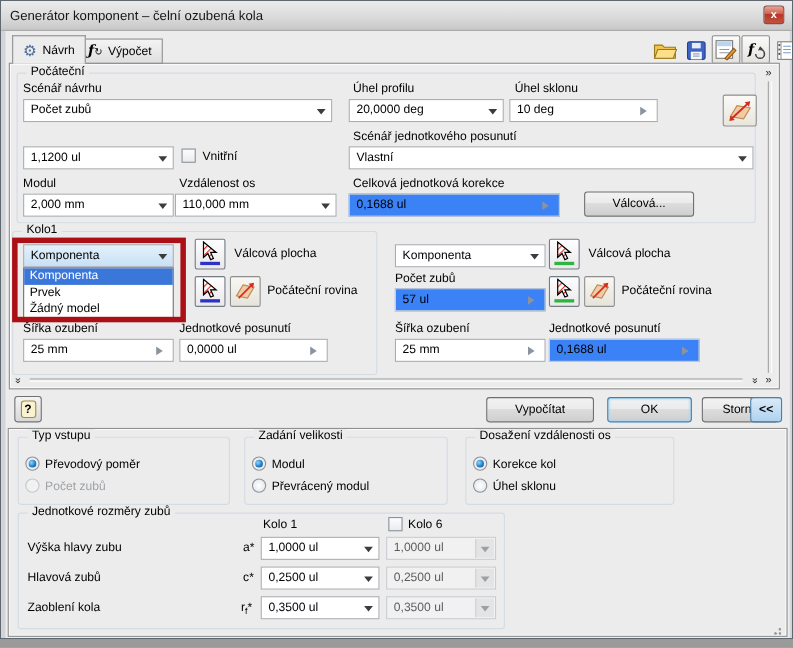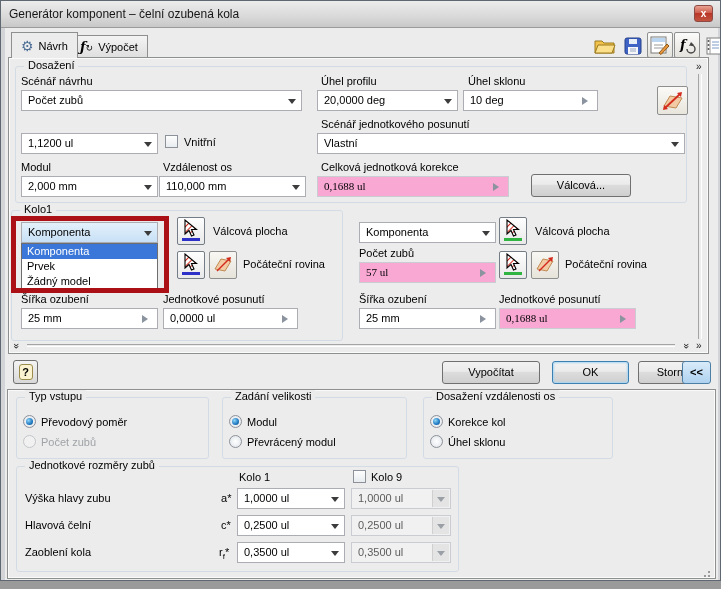--- a/index.html
+++ b/index.html
@@ -36,21 +36,21 @@
   .combo,.spin{position:absolute;height:21px;background:#fff;border:1px solid #ABADB3;}
   .combo .val,.spin .val{position:absolute;left:6px;top:3px;white-space:nowrap;}
   .combo .dd{position:absolute;right:5px;top:8px;width:0;height:0;
     border:4px solid transparent;border-top:5px solid #3c3c3c;}
   .combo.focused{background:linear-gradient(#E4F1FB,#C7E0F6);}
   .combo.disabled{background:#F1F1F1;border-color:#C9CDD2;color:#5d5d5d;}
   .combo.disabled .dd{border-top-color:#9aa0a6;}
   .combo.disabled .ddbox{position:absolute;right:1px;top:1px;bottom:1px;width:17px;background:#E4E4E4;border-left:1px solid #cfcfcf;}
   .spin .ar{position:absolute;right:5px;top:6px;width:0;height:0;
     border:4px solid transparent;border-left:6px solid #8A939E;}
-  .spin.disabled{background:#f9a8d4;border-color:#C9CDD2;font-family:Liberation Serif, serif;}
+  .spin.disabled{background:#3b82f6;border-color:#C9CDD2;}
   
   .droplist{position:absolute;background:#fff;border:1px solid #6e6e6e;z-index:8;}
   .droplist .item{height:15px;line-height:15px;padding-left:5px;cursor:pointer;white-space:nowrap;}
   .droplist .item.sel{background:#3B77D9;color:#fff;}
   .annotation{position:absolute;border:5px solid #AA1016;z-index:9;pointer-events:none;}
   
   .btn{position:absolute;height:23px;border:1px solid #707070;border-radius:3px;text-align:center;line-height:21px;
     background:linear-gradient(#F2F2F2,#EBEBEB 45%,#DDDDDD 46%,#CFCFCF);cursor:pointer;}
   .btn.default{border:1px solid #3C7FB1;box-shadow:inset 0 0 2px 1px #A9D6F2;}
   .btn.bluetoggle{background:linear-gradient(#D9EBFA,#AFD2EF);border:1px solid #4E7FA6;font-weight:bold;}
@@ -163,21 +163,21 @@
         <circle cx="4.5" cy="13" r="1" fill="#555"></circle>
       <line x1="8" y1="6" x2="15" y2="6" stroke="#7C9CC8"></line>
         <line x1="8" y1="9" x2="15" y2="9" stroke="#7C9CC8"></line>
       <line x1="8" y1="12" x2="15" y2="12" stroke="#7C9CC8"></line>
     </svg>
   </div>
 
   <div class="frame" style="left:7px;top:56px;width:701px;height:297px"></div>
 
   <div class="groupbox" style="left:14px;top:65px;width:672px;height:137px">
-    <span class="legend">Dosažení</span>
+    <span class="legend">Počáteční</span>
   </div>
   <span class="lbl" style="left:20px;top:74px">Scénář návrhu</span>
   <div class="combo" style="left:20px;top:89px;width:281px">
     <span class="val">Počet zubů</span>
       <span class="dd"></span>
   </div>
   <span class="lbl" style="left:320px;top:74px">Úhel profilu</span>
   <div class="combo" style="left:316px;top:89px;width:141px">
     <span class="val">20,0000 deg</span>
       <span class="dd"></span>
@@ -353,35 +353,35 @@
   <span class="radio checked" style="left:429px;top:414px"></span>
   <span class="lbl" style="left:447px;top:415px">Korekce kol</span>
   <span class="radio" style="left:429px;top:434px"></span>
   <span class="lbl" style="left:447px;top:435px">Úhel sklonu</span>
 
   <div class="groupbox" style="left:15px;top:465px;width:443px;height:106px">
     <span class="legend">Jednotkové rozměry zubů</span>
   </div>
   <span class="lbl" style="left:238px;top:470px">Kolo 1</span>
   <span class="checkbox" style="left:352px;top:469px"></span>
-  <span class="lbl" style="left:370px;top:470px">Kolo 9</span>
+  <span class="lbl" style="left:370px;top:470px">Kolo 6</span>
 
   <span class="lbl" style="left:24px;top:491px">Výška hlavy zubu</span>
   <span class="lbl sym" style="left:220px;top:491px"><span>a</span><sub></sub><span>*</span></span>
   <div class="combo" style="left:236px;top:487px;width:108px">
     <span class="val">1,0000 ul</span>
       <span class="dd"></span>
   </div>
   <div class="combo disabled" style="left:350px;top:487px;width:100px">
     <span class="val">1,0000 ul</span>
       <span class="ddbox"></span>
       <span class="dd"></span>
   </div>
 
-  <span class="lbl" style="left:24px;top:518px">Hlavová čelní</span>
+  <span class="lbl" style="left:24px;top:518px">Hlavová zubů</span>
   <span class="lbl sym" style="left:220px;top:518px"><span>c</span><sub></sub><span>*</span></span>
   <div class="combo" style="left:236px;top:514px;width:108px">
     <span class="val">0,2500 ul</span>
       <span class="dd"></span>
   </div>
   <div class="combo disabled" style="left:350px;top:514px;width:100px">
     <span class="val">0,2500 ul</span>
       <span class="ddbox"></span>
       <span class="dd"></span>
   </div>

